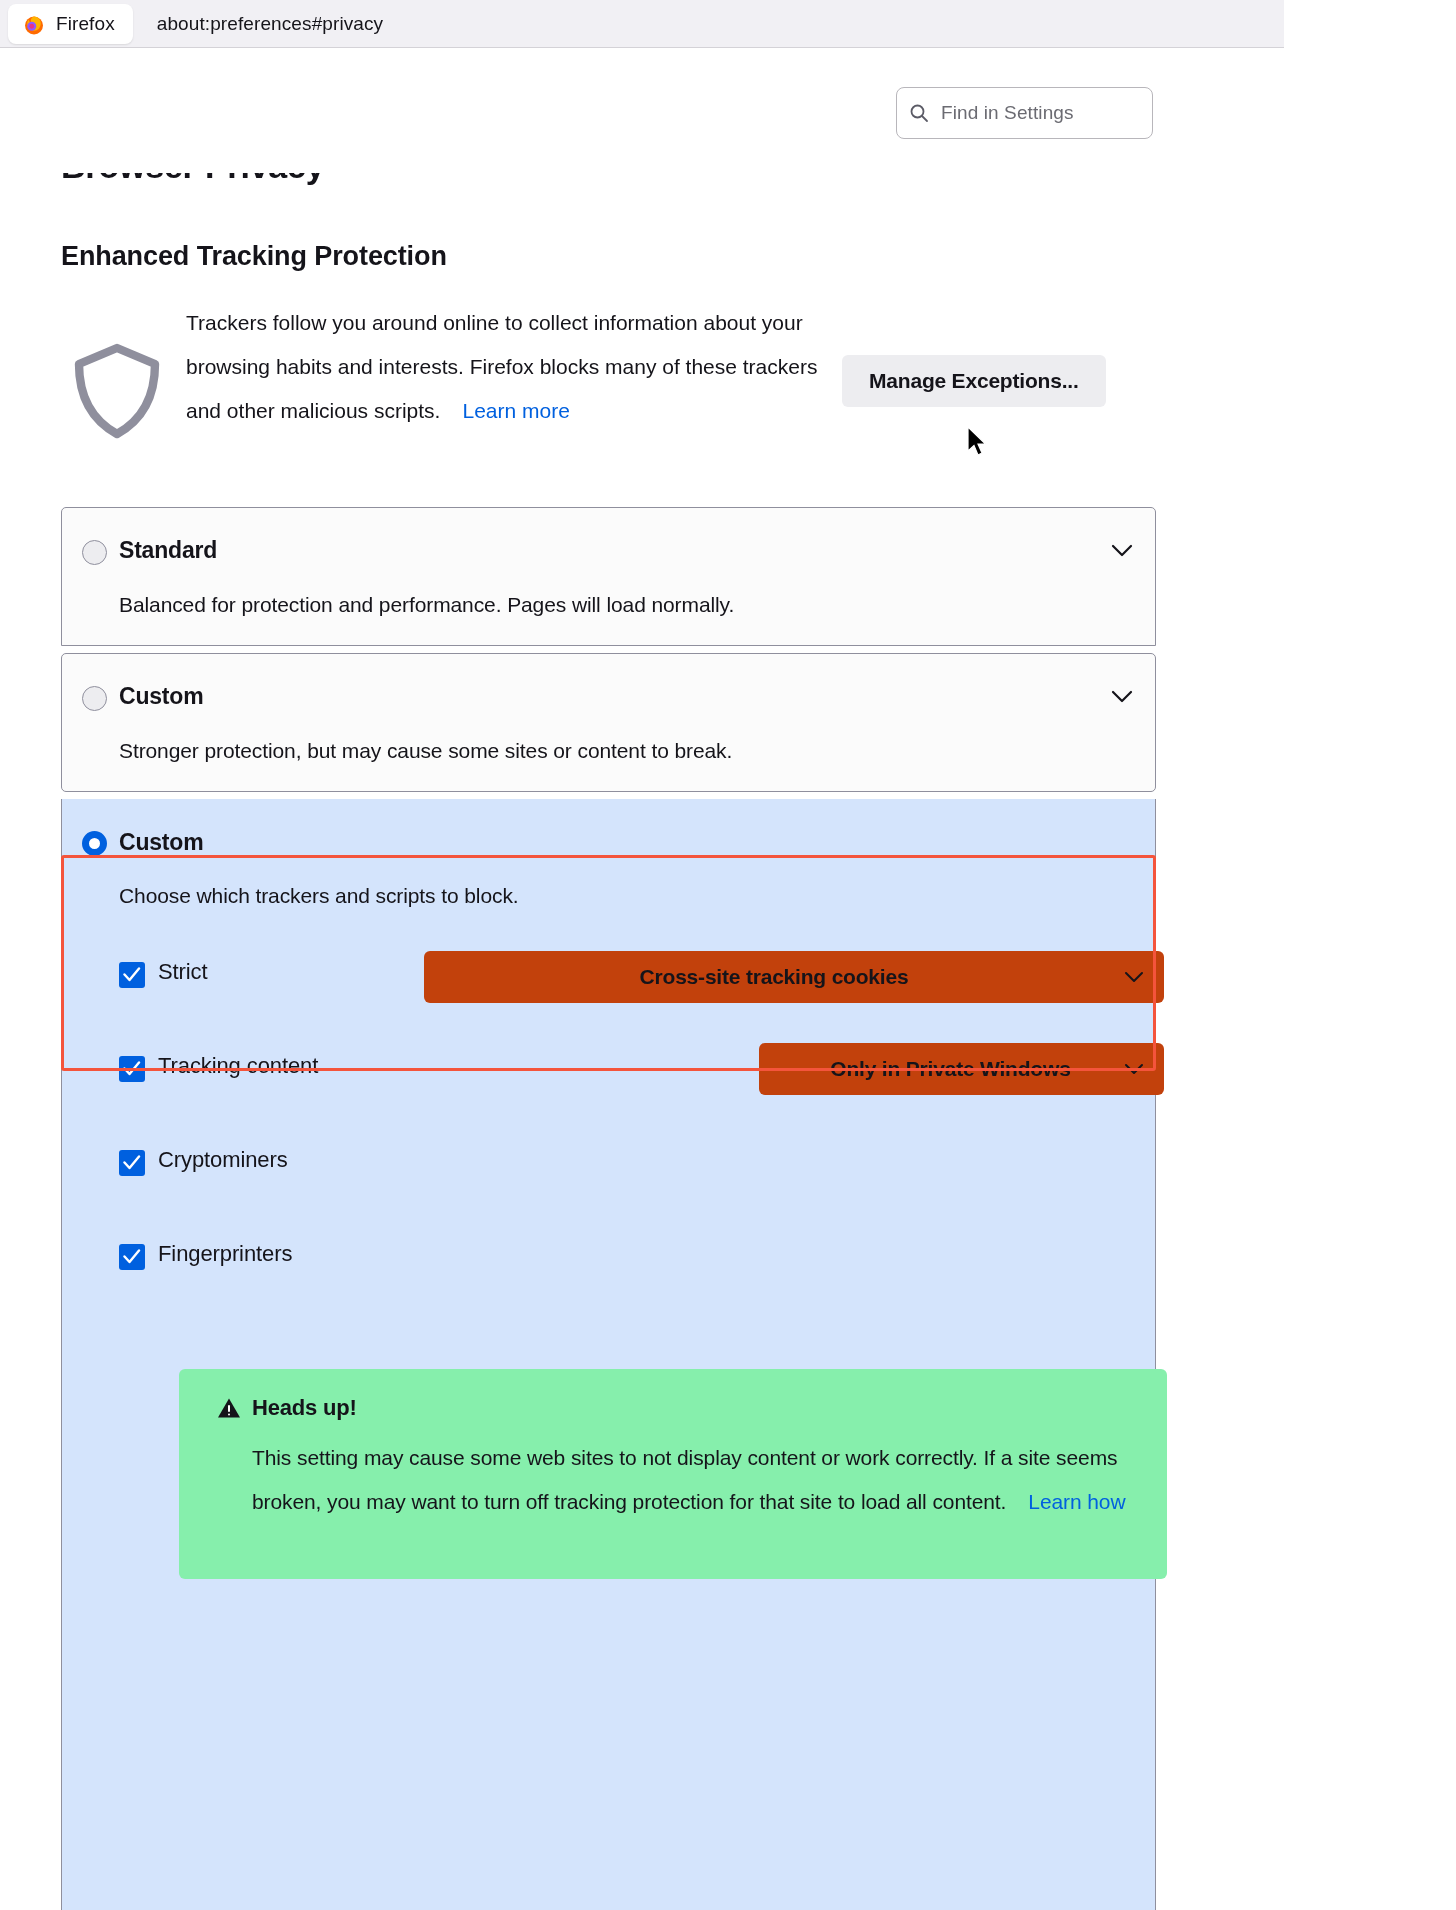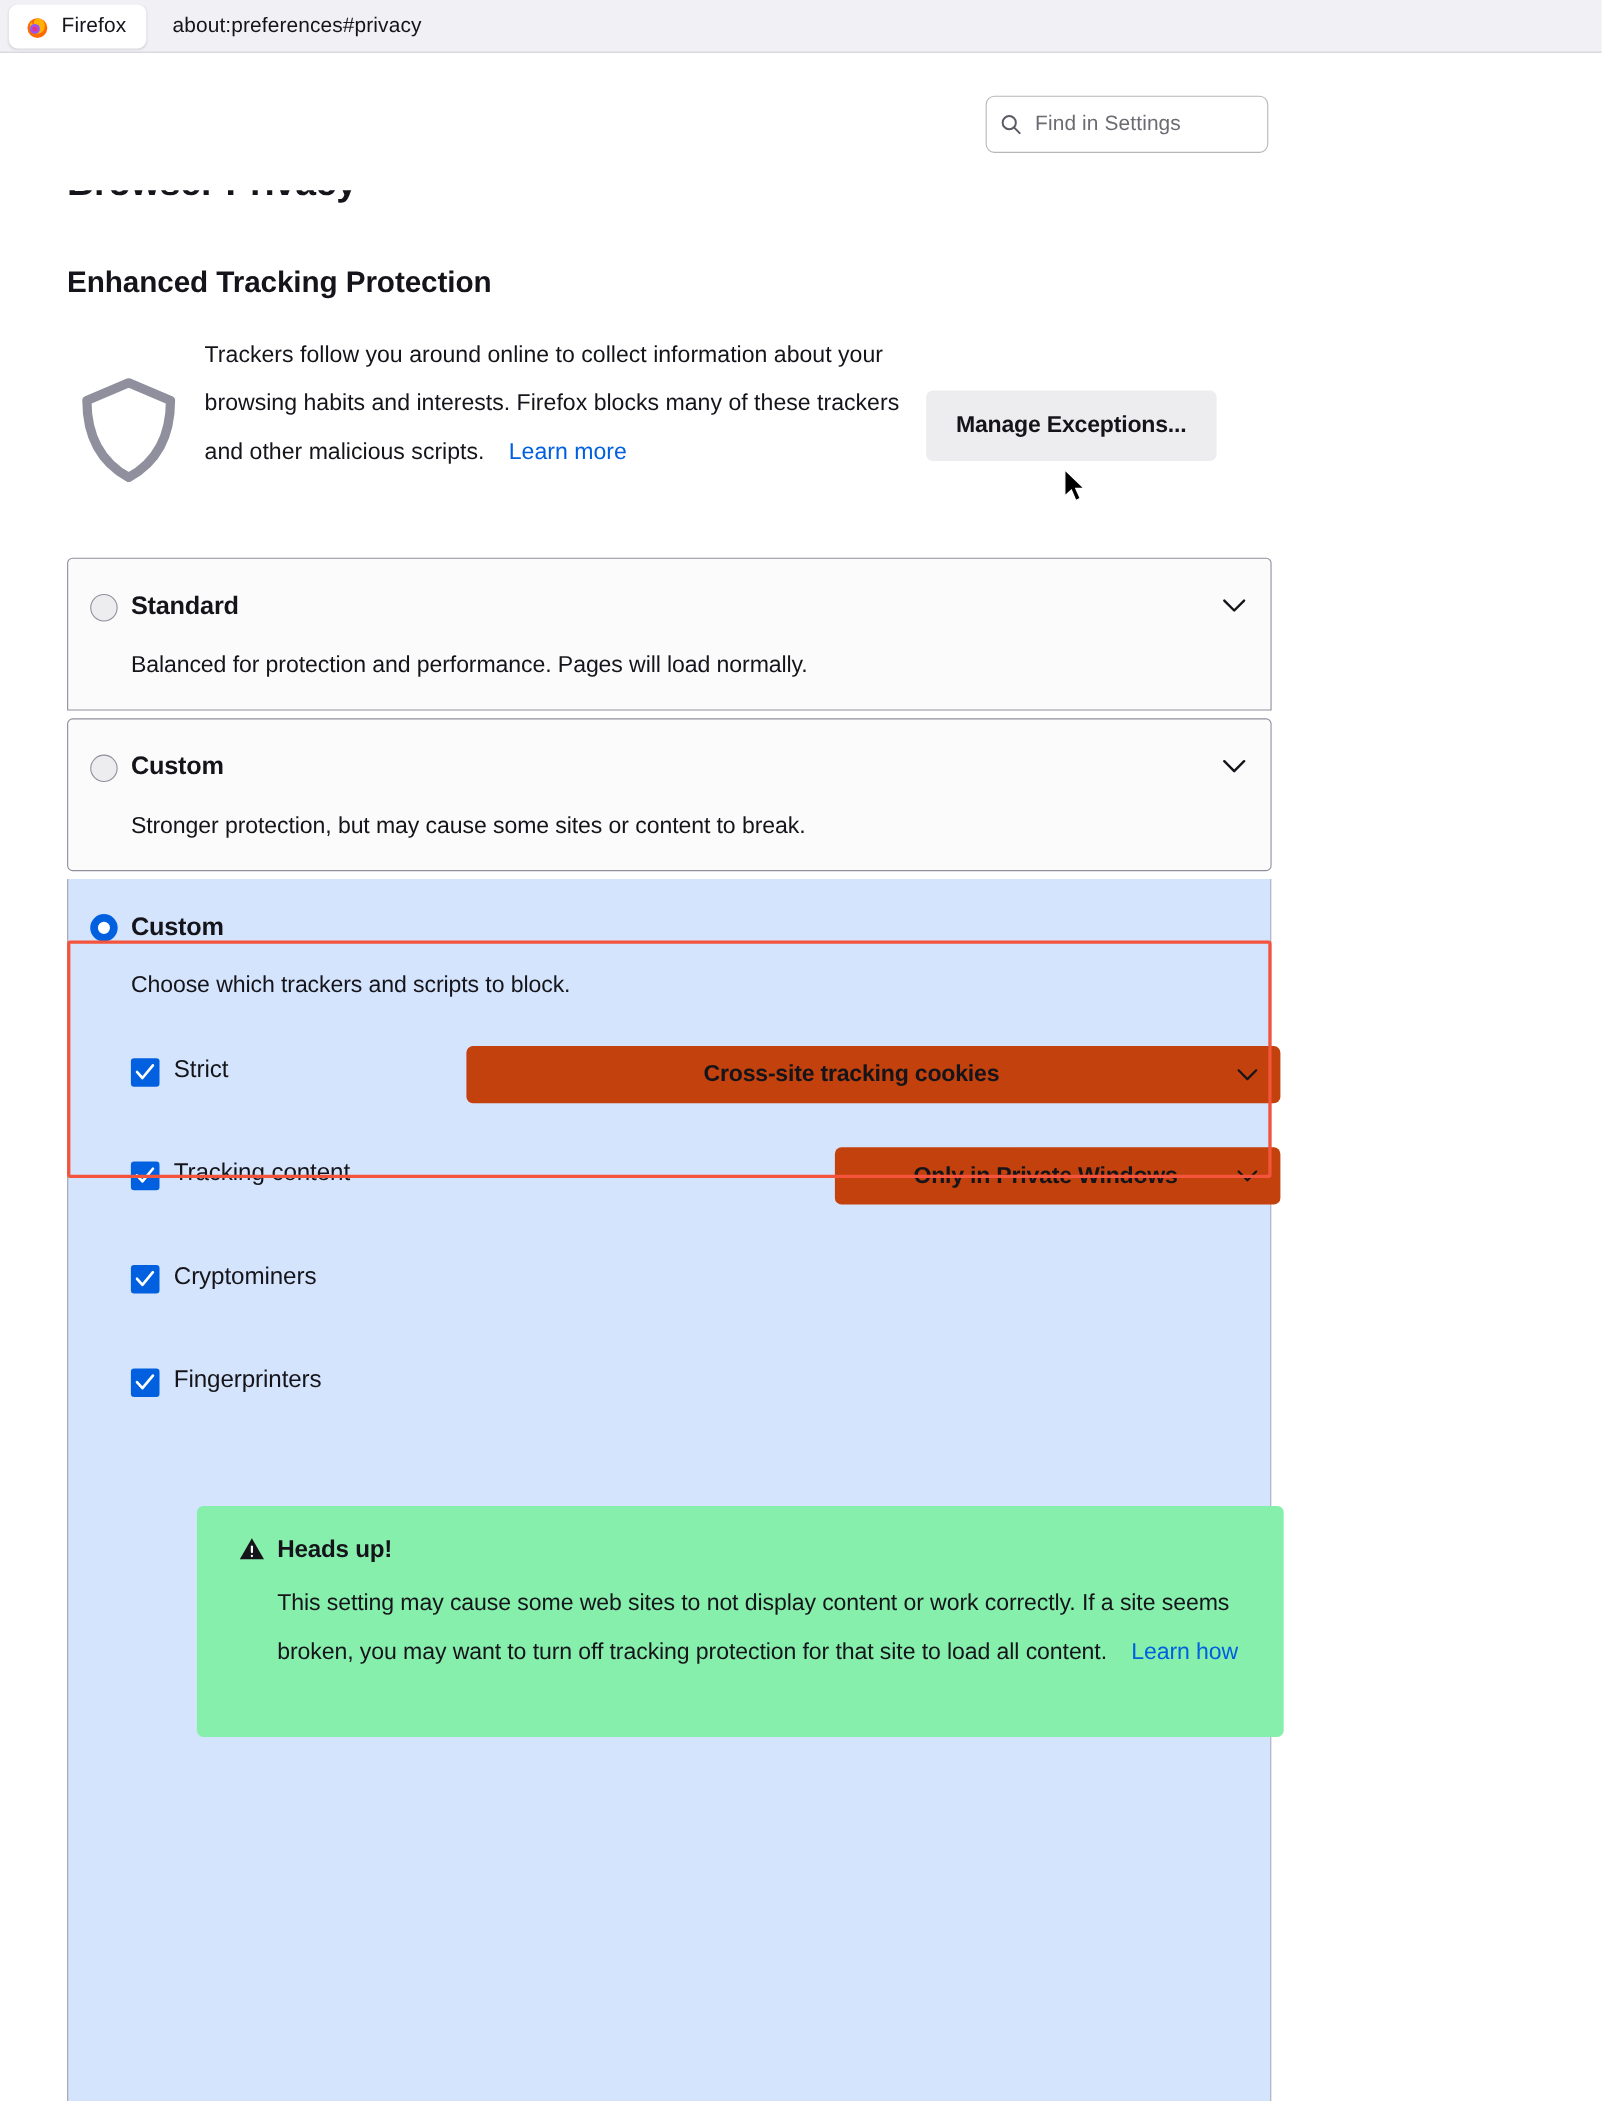--- a/index.html
+++ b/index.html
@@ -7,21 +7,21 @@
     margin: 0; padding: 0;
     width: 1456px; height: 1910px;
     background: #ffffff;
     font-family: "Liberation Sans", sans-serif;
     overflow: hidden;
   }
 
   
   .chrome-bar {
     position: absolute; top: 0; left: 0;
-    width: 1456px; height: 48px;
+    width: 1284px; height: 48px;
     background: #f1f0f4;
     border-bottom: 1px solid #d4d2d7;
     display: flex; align-items: center;
   }
   .chrome-tab {
     margin-left: 8px;
     height: 40px;
     background: #ffffff;
     border-radius: 8px;
     display: flex; align-items: center;
@@ -84,21 +84,21 @@
   .shield-icon { position: absolute; left: 8px; top: 40px; width: 96px; height: 100px; }
   .etp-desc {
     position: absolute; left: 125px; top: 0; width: 660px;
     font-size: 21px; line-height: 44px; color: #15141a;
   }
   .link { color: #0060df; cursor: pointer; }
   .etp-desc .learn-more { margin-left: 22px; }
 
   .manage-exceptions {
     position: absolute; left: 781px; top: 54px;
-    height: 64px; padding: 0 27px;
+    height: 52px; padding: 0 27px;
     background: #ededf0;
     border: none; border-radius: 6px;
     font-family: "Liberation Sans", sans-serif;
     font-size: 21px; font-weight: 700; color: #15141a;
     letter-spacing: -.2px;
     cursor: pointer;
   }
 
   
   .cursor { position: absolute; left: 966px; top: 377px; width: 22px; height: 32px; }

